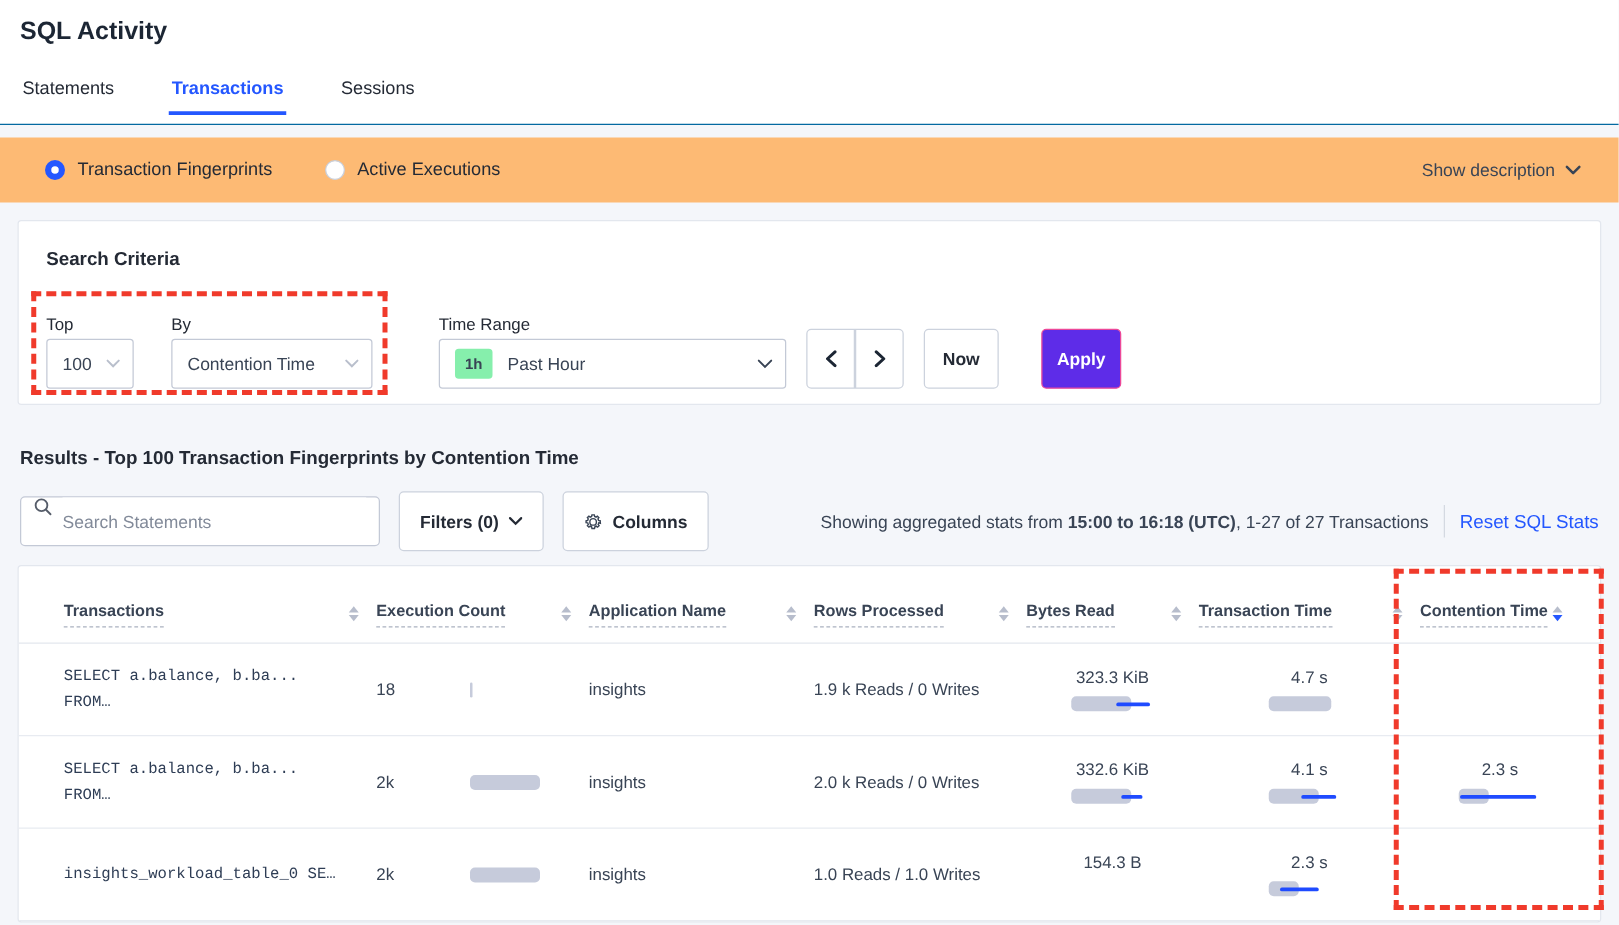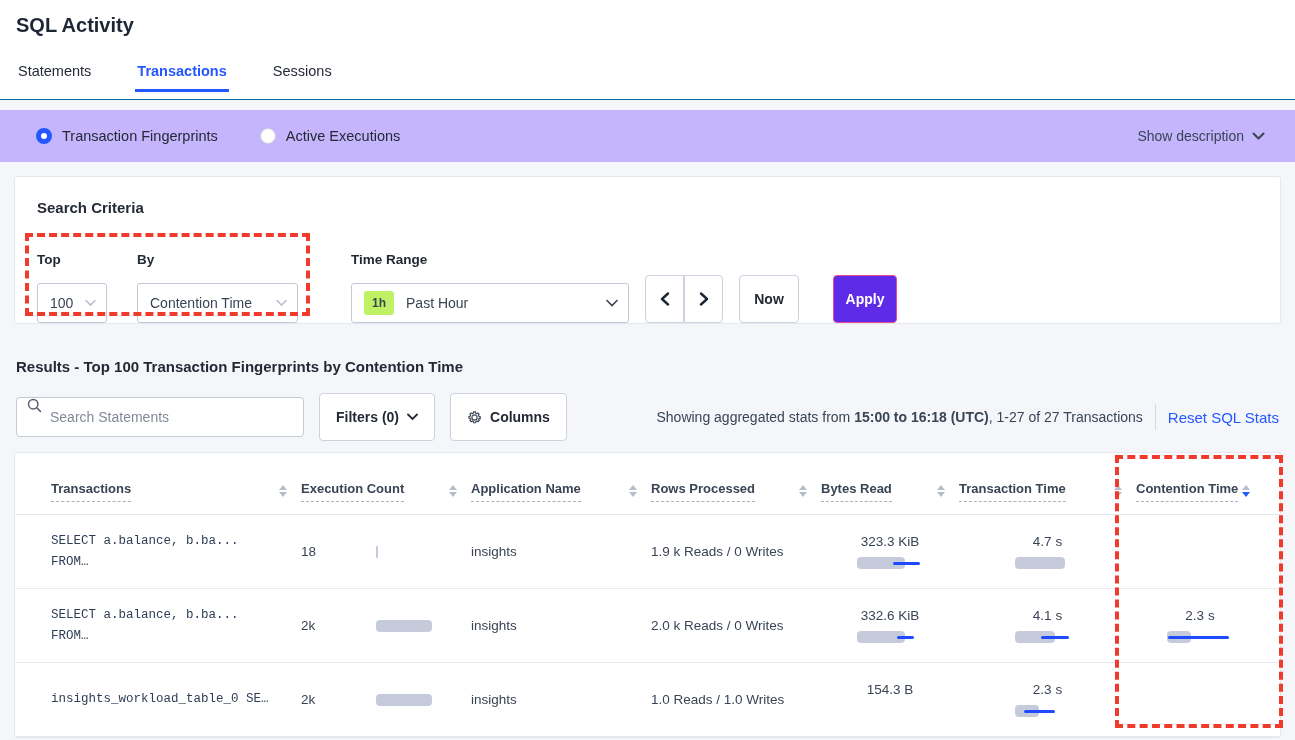--- a/index.html
+++ b/index.html
@@ -11,52 +11,52 @@
     position:relative;
   }
   .top-white { background:#fff; height:100px; border-bottom:1px solid #0369a1; padding:14px 14px 0 16px; }
   .page-title { font-size:20px; font-weight:700; color:#1c2634; }
   .tabs { display:flex; gap:46px; margin-top:26px; padding-left:2px; }
   .tab { font-size:14.5px; color:#242a35; padding-bottom:12px; cursor:pointer; position:relative; }
   .tab.active { color:#2457ff; font-weight:700; }
   .tab.active::after { content:""; position:absolute; left:-2px; right:-2px; bottom:-1px; height:3px; background:#2457ff; }
 
   .toggle-strip {
-    background:#c4b5fd; height:52px; margin-top:10px;
+    background:#fdba74; height:52px; margin-top:10px;
     display:flex; align-items:center; padding:0 30px 0 36px;
   }
   .radio-opt { display:flex; align-items:center; margin-right:42px; cursor:pointer; }
   .radio-circle { width:16px; height:16px; border-radius:50%; margin-right:10px; background:#fff; }
   .radio-circle.on { border:5px solid #2457ff; }
   .radio-circle.off { border:1px solid #c9cfdb; }
   .radio-label { font-size:14.5px; color:#242a35; }
   .show-desc { margin-left:auto; display:flex; align-items:center; gap:8px; font-size:14px; color:#394455; cursor:pointer; }
 
   .card {
     background:#fff; border:1px solid #e3e7ee; border-radius:3px;
     margin:14px 14px 0 14px;
   }
   .search-criteria { height:148px; padding:22px 22px 0 22px; position:relative; }
   .sc-heading { font-size:15px; font-weight:700; color:#242a35; }
   .sc-row { display:flex; margin-top:36px; }
   .field { display:flex; flex-direction:column; }
-  .field-label { font-size:13.5px; font-weight:700; color:#242a35; margin-bottom:16px; }
+  .field-label { font-size:13.5px; font-weight:400; color:#242a35; margin-bottom:4px; }
   .select {
     height:40px; border:1px solid #c3c9d6; border-radius:3px; background:#fff;
     display:flex; align-items:center; font-size:14px; color:#394455;
     padding:0 10px 0 12px; cursor:pointer;
   }
   .select .chev { margin-left:auto; }
   .sel-top { width:70px; }
   .sel-by { width:161px; margin-right:0; }
   .f-top { margin-left:0; }
   .f-by { margin-left:30px; }
   .f-time { margin-left:53px; }
   .sel-time { width:278px; }
-  .time-badge { background:#bef264; border-radius:3px; font-size:12px; font-weight:700; color:#394455; padding:5px 8px; margin-right:12px; }
+  .time-badge { background:#86efac; border-radius:3px; font-size:12px; font-weight:700; color:#394455; padding:5px 8px; margin-right:12px; }
   .btn { height:48px; background:#fff; border:1px solid #ccd2dd; border-radius:4px; font-size:14px; font-weight:700; color:#242a35; display:flex; align-items:center; justify-content:center; cursor:pointer; }
   .arrow-group { display:flex; margin-left:16px; align-self:flex-end; }
   .arrow-btn { width:39px; border:1px solid #ccd2dd; }
   .arrow-btn.left { border-radius:4px 0 0 4px; border-right-width:0.5px; }
   .arrow-btn.right { border-radius:0 4px 4px 0; border-left-width:0.5px; }
   .now-btn { width:60px; margin-left:16px; align-self:flex-end; }
   .apply-btn { width:64px; margin-left:34px; align-self:flex-end; background:#5e2ce8; border:1px solid #ec4899; color:#fff; }
 
   .results-heading { font-size:15px; font-weight:700; color:#242a35; margin:34px 0 0 16px; }
 

